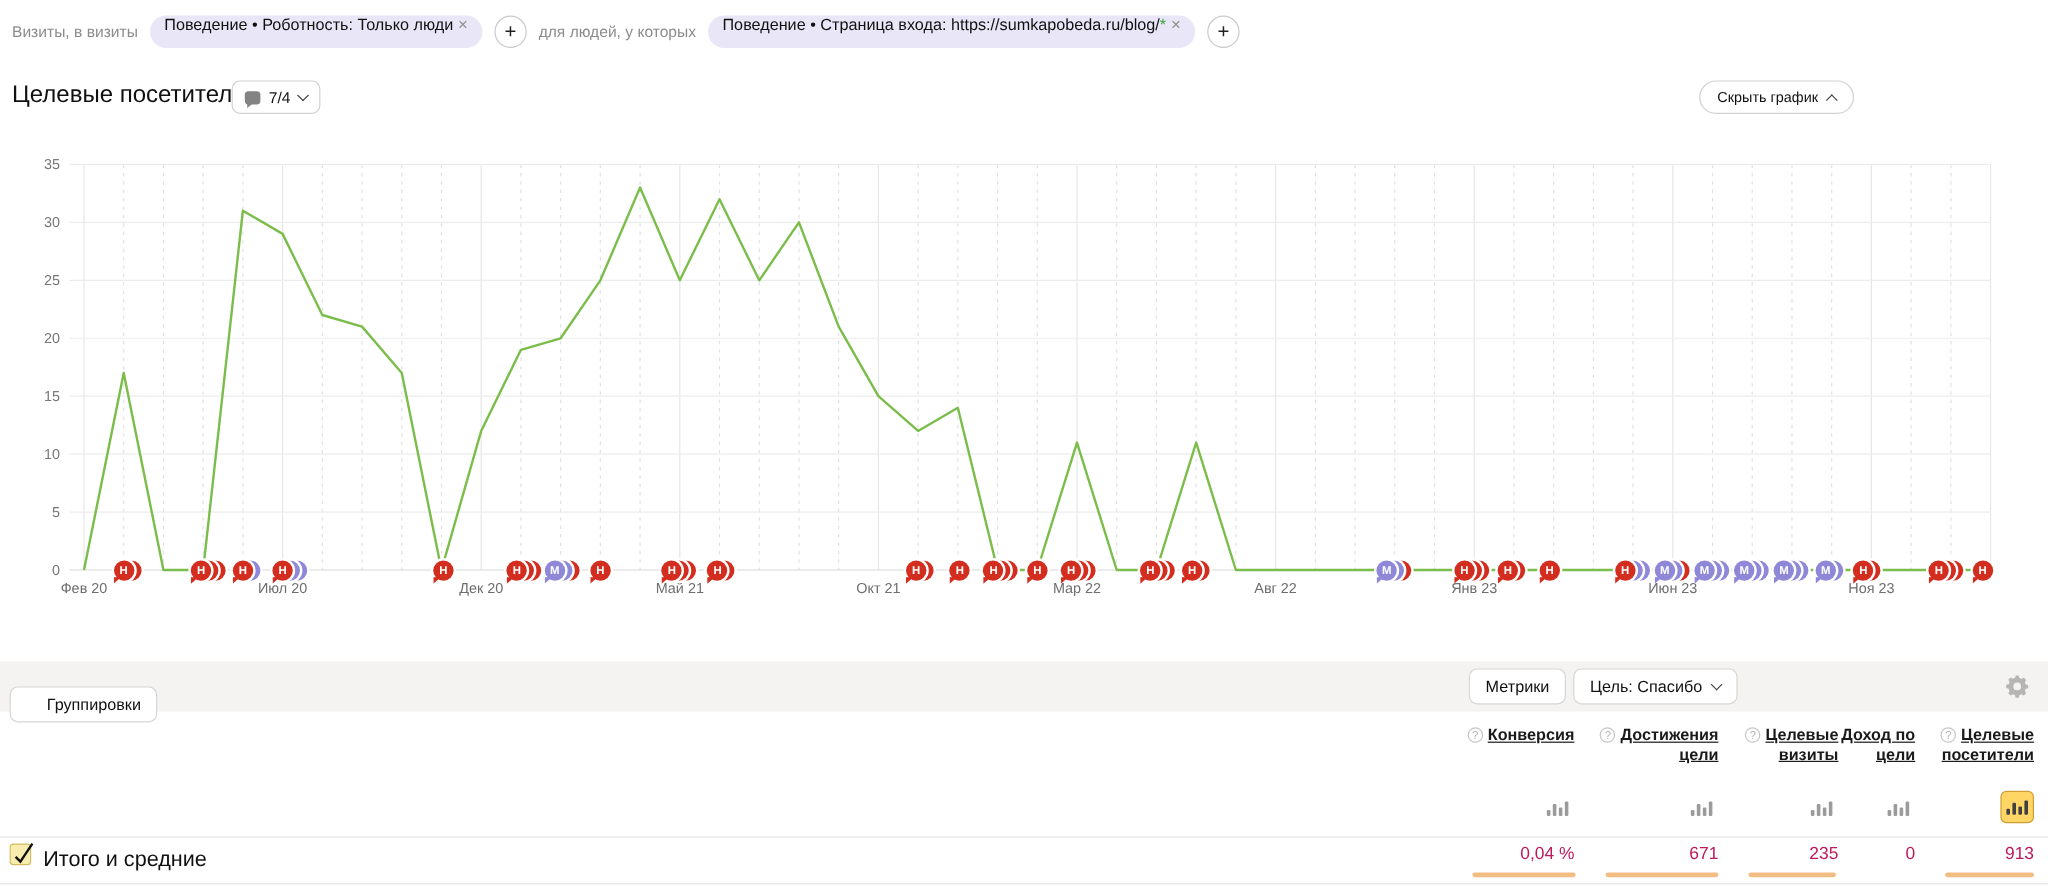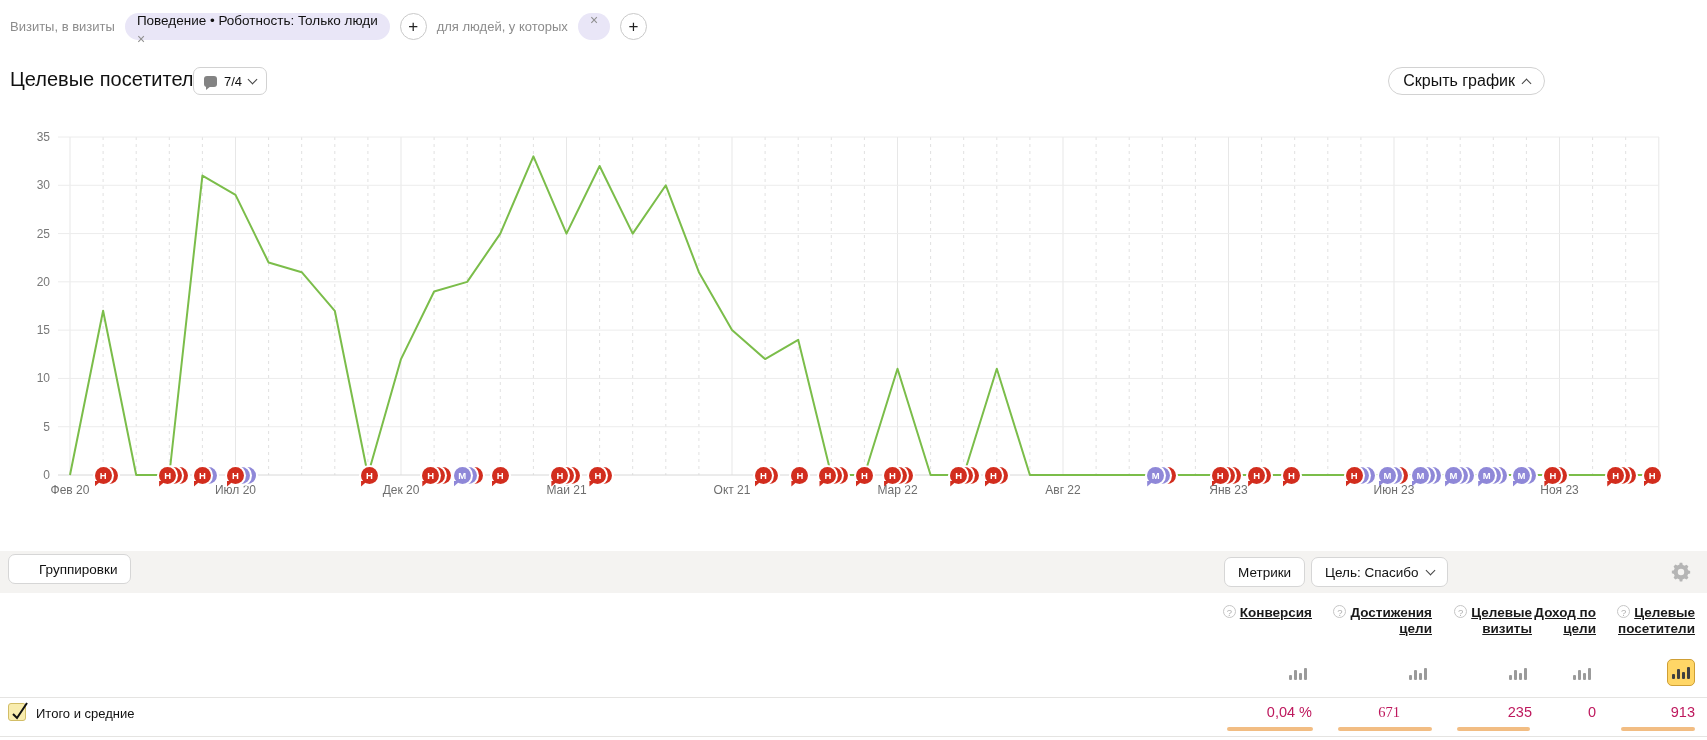--- a/index.html
+++ b/index.html
@@ -5,38 +5,38 @@
   html,body{margin:0;padding:0;}
   body{
     width:1707px;height:740px;position:relative;overflow:hidden;
     background:#fff;color:#111;
     font-family:"Liberation Sans", sans-serif;
   }
   
   .filter-bar{position:absolute;left:10px;top:13px;display:flex;align-items:center;gap:10px;}
   .filter-label{color:#8c8c8c;font-size:13px;white-space:nowrap;}
   .chip{display:inline-flex;align-items:flex-start;gap:4px;background:#e9e6f7;border-radius:15px;
-        height:27px;padding:0 12px;font-size:13.5px;color:#111;white-space:nowrap;flex-direction:column;}
+        height:27px;padding:0 12px;font-size:13.5px;color:#111;white-space:nowrap;}
   .chip .star{color:#3ba53a;}
   .chip-close{color:#8f8f8f;font-size:14px;line-height:1;cursor:pointer;}
   .plus-btn{width:27px;height:27px;border-radius:50%;border:1px solid #c9c9c9;background:#fff;
             display:flex;align-items:center;justify-content:center;font-size:17px;color:#222;box-sizing:border-box;cursor:pointer;}
   
   .page-title{position:absolute;left:10px;top:68px;font-size:20px;color:#111;}
   .comments-btn{position:absolute;left:193px;top:67px;height:28px;display:inline-flex;align-items:center;gap:7px;
         padding:0 10px;border:1px solid #d2d2d2;border-radius:7px;background:#fff;font-size:13px;box-sizing:border-box;cursor:pointer;}
   .bubble-ic{position:relative;width:13px;height:11px;background:#838383;border-radius:3px;}
   .bubble-ic::after{content:'';position:absolute;left:2px;bottom:-3px;width:0;height:0;
         border-top:4px solid #838383;border-right:5px solid transparent;}
   .chev-d{display:inline-block;width:6px;height:6px;border-right:1.6px solid #444;border-bottom:1.6px solid #444;
         transform:rotate(45deg);margin-top:-3px;}
   .chev-u{display:inline-block;width:6px;height:6px;border-right:1.6px solid #444;border-bottom:1.6px solid #444;
         transform:rotate(-135deg);margin-top:4px;}
   .hide-chart-btn{position:absolute;right:162px;top:67px;height:28px;display:inline-flex;align-items:center;gap:8px;
-        padding:0 14px;border:1px solid #d2d2d2;border-radius:15px;background:#fff;font-size:16px;box-sizing:border-box;cursor:pointer;}
+        padding:0 14px;border:1px solid #d2d2d2;border-radius:15px;background:#fff;font-size:12px;box-sizing:border-box;cursor:pointer;}
   
   .chart-wrap{position:absolute;left:0;top:110px;width:1707px;height:400px;}
   .chart-wrap svg{position:absolute;left:0;top:0;}
   .marker{position:absolute;width:17px;height:17px;}
   .bub{position:absolute;top:0;width:17px;height:17px;border-radius:50%;box-shadow:0 0 0 2px #fff;}
   .bub.red{background:#d22d1e;}
   .bub.purple{background:#8f88d8;}
   .bub.main{z-index:6;color:#fff;font-size:9.5px;font-weight:bold;text-align:center;line-height:17px;}
   .bub.main::after{content:'';position:absolute;left:0px;bottom:-3px;width:7px;height:6px;background:inherit;
         clip-path:polygon(0 100%,0 0,100% 0);}
@@ -51,38 +51,39 @@
        font-size:9.5px;line-height:13px;text-align:center;font-weight:normal;margin-right:4px;vertical-align:1px;box-sizing:border-box;}
   .mi{position:absolute;top:659px;width:28px;height:27px;border-radius:5px;display:flex;align-items:flex-end;
       justify-content:center;gap:2px;padding-bottom:6px;box-sizing:border-box;cursor:pointer;background:transparent;}
   .mi i{display:block;width:3px;background:#9b9b9b;border-radius:1px;}
   .mi.selected{background:#ffd666;border:1px solid #cf9f35;}
   .mi.selected i{background:#404040;}
   .row-line{position:absolute;left:0;width:1707px;height:1px;background:#e5e4e2;}
   .checkbox{position:absolute;left:8px;top:703px;width:18px;height:18px;background:#f8ecae;border:1px solid #d2bd66;
       border-radius:3px;box-sizing:border-box;cursor:pointer;}
   .checkbox svg{position:absolute;left:0;top:0;overflow:visible;}
-  .totals-label{position:absolute;left:36px;top:706px;font-size:13px;color:#111;}
+  .totals-label{position:absolute;left:36px;top:706px;font-size:18px;color:#111;}
   .val{position:absolute;top:704px;text-align:right;font-size:14.5px;color:#be185d;}
   .ubar{position:absolute;top:727px;height:4px;border-radius:2px;background:#f2bd83;cursor:pointer;}
 </style>
 </head>
 <body>
 
 <div class="filter-bar">
   <span class="filter-label">Визиты, в визиты</span>
   <span class="chip">
     <span>Поведение • Роботность: Только люди</span>
     <span class="chip-close">×</span>
   </span>
   <span class="plus-btn">
     <span>+</span>
   </span>
   <span class="filter-label">для людей, у которых</span>
   <span class="chip">
+    <span><span>Поведение • Страница входа: https://sumkapobeda.ru/blog/</span><span class="star">*</span></span>
     <span class="chip-close">×</span>
   </span>
   <span class="plus-btn">
     <span>+</span>
   </span>
 </div>
 
 <div class="page-title">Целевые посетители</div>
 <div class="comments-btn">
   <span class="bubble-ic"></span>
@@ -301,21 +302,21 @@
         <div class="bub red" style="left: 12px; z-index: 4;"></div>
         <div class="bub main red" style="left: 0px;">Н</div>
       </div>
       <div class="marker" style="left: 1643.68px; top: 356.5px;">
         <div class="bub main red" style="left: 0px;">Н</div>
       </div>
     </div>
 </div>
 
 <div class="band"></div>
-<div class="btn" style="left:8px;top:554px;padding-left:30px;">
+<div class="btn" style="left:8px;top:572px;padding-left:30px;">
   <span>Группировки</span>
 </div>
 <div class="btn" style="left:1224px;top:557px;">
   <span>Метрики</span>
 </div>
 <div class="btn" style="left:1311px;top:557px;">
   <span>Цель: Спасибо</span>
   <span class="chev-d"></span>
 </div>
 <svg class="gear" viewBox="0 0 24 24">
@@ -371,21 +372,21 @@
 
 <div class="row-line" style="top:697px;"></div>
 <div class="checkbox">
   <svg width="18" height="18">
     <polyline points="4,10 8,14 18,-1" fill="none" stroke="#111" stroke-width="2"></polyline>
   </svg>
 </div>
 <div class="totals-label">Итого и средние</div>
 
 <div class="val" style="left:1202px;width:110px;">0,04 %</div>
-<div class="val" style="left:1280px;width:120px;font-family:Liberation Serif, serif;">671</div>
+<div class="val" style="left:1312px;width:120px;">671</div>
 <div class="val" style="left:1432px;width:100px;">235</div>
 <div class="val" style="left:1534px;width:62px;">0</div>
 <div class="val" style="left:1585px;width:110px;">913</div>
 
 <div class="ubar" style="left:1227px;width:86px;"></div>
 <div class="ubar" style="left:1338px;width:94px;"></div>
 <div class="ubar" style="left:1457px;width:73px;"></div>
 <div class="ubar" style="left:1621px;width:74px;"></div>
 
 <div class="row-line" style="top:736px;"></div>

